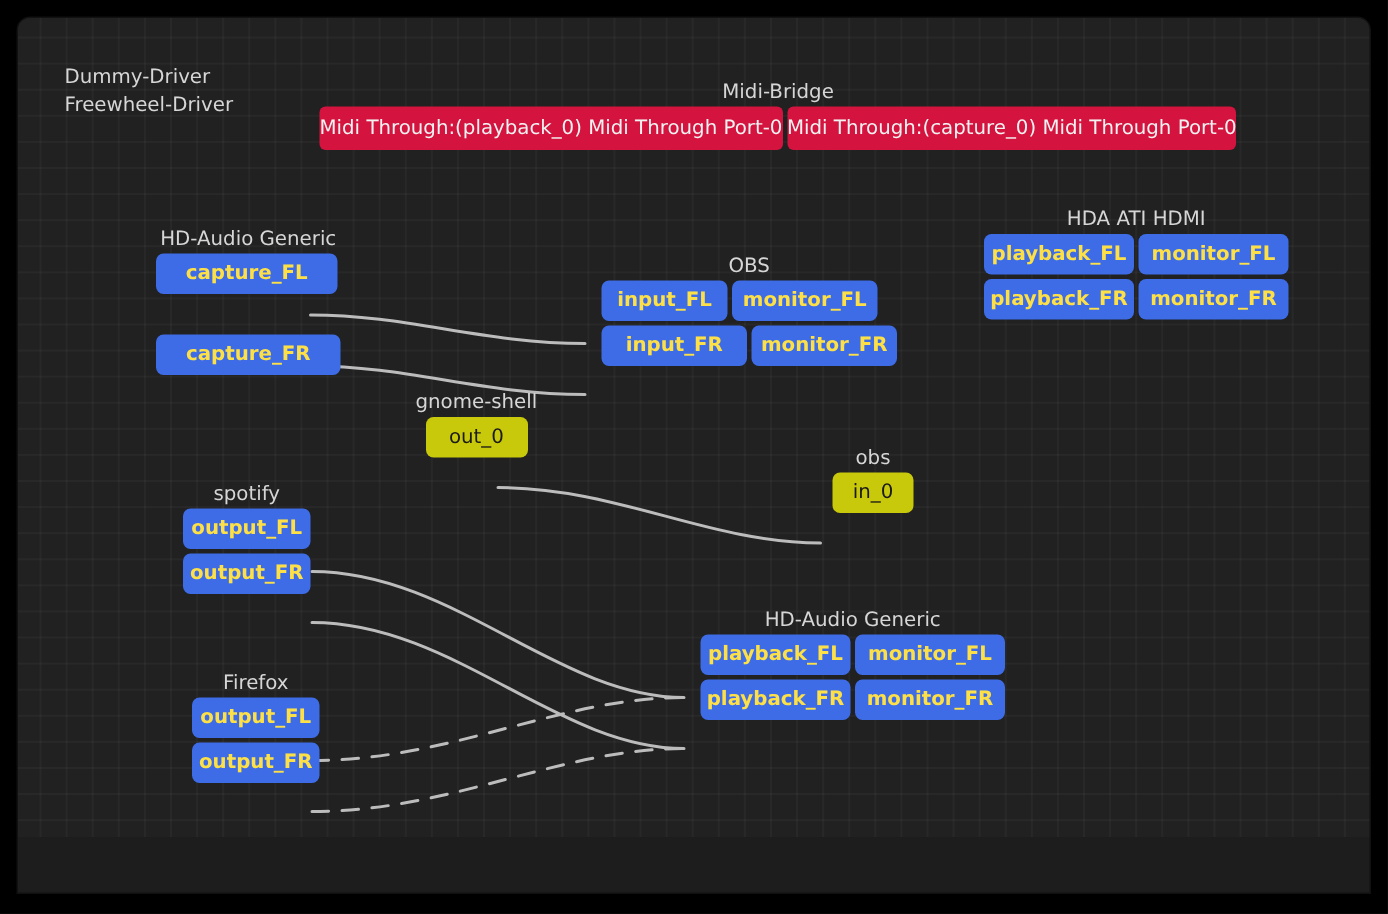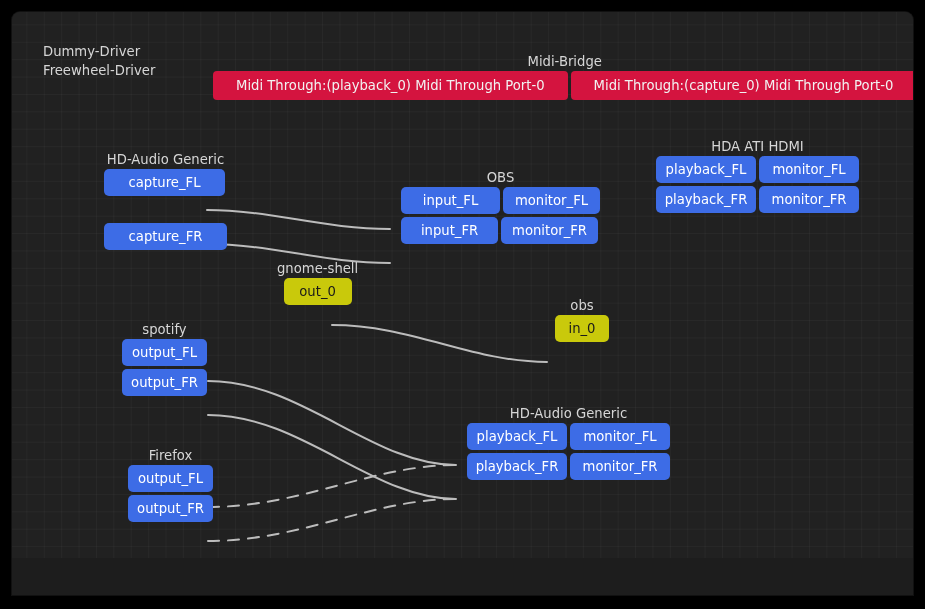--- a/index.html
+++ b/index.html
@@ -111,28 +111,29 @@
 
   .port {
     box-sizing: border-box;
     height: 27px;
     display: flex;
     align-items: center;
     justify-content: center;
     border-radius: 5px;
     font-size: 13.2px;
     white-space: nowrap;
-    padding: 0 23px;
+    padding: 0 0;
     cursor: pointer;
     user-select: none;
   }
 
   .port.audio {
     background: #3d6ce6;
-    color: #ffffff;
+    color: #fde047;
+    font-weight: bold;
   }
   .port.midi {
     background: #c9c90b;
     color: #1a1a1a;
   }
   .port.midi-red {
     background: #d4143f;
     color: #f2f2f2;
     height: 29px;
     border-radius: 4px;
@@ -184,21 +185,21 @@
             </div>
             <div class="port-row">
               <div class="port audio" style="width: 123px; margin-top: 24px;">capture_FR</div>
             </div>
           </div>
         </div>
         <div class="node" style="left: 389px; top: 158px;">
           <div class="node-title">OBS</div>
           <div class="port-rows">
             <div class="port-row">
-              <div class="port audio" style="width: 99px;">input_FL</div>
+              <div class="port audio" style="width: 84px;">input_FL</div>
               <div class="port audio" style="width: 97px;">monitor_FL</div>
             </div>
             <div class="port-row">
               <div class="port audio" style="width: 97px;">input_FR</div>
               <div class="port audio" style="width: 97px;">monitor_FR</div>
             </div>
           </div>
         </div>
         <div class="node" style="left: 644px; top: 127px;">
           <div class="node-title">HDA ATI HDMI</div>

